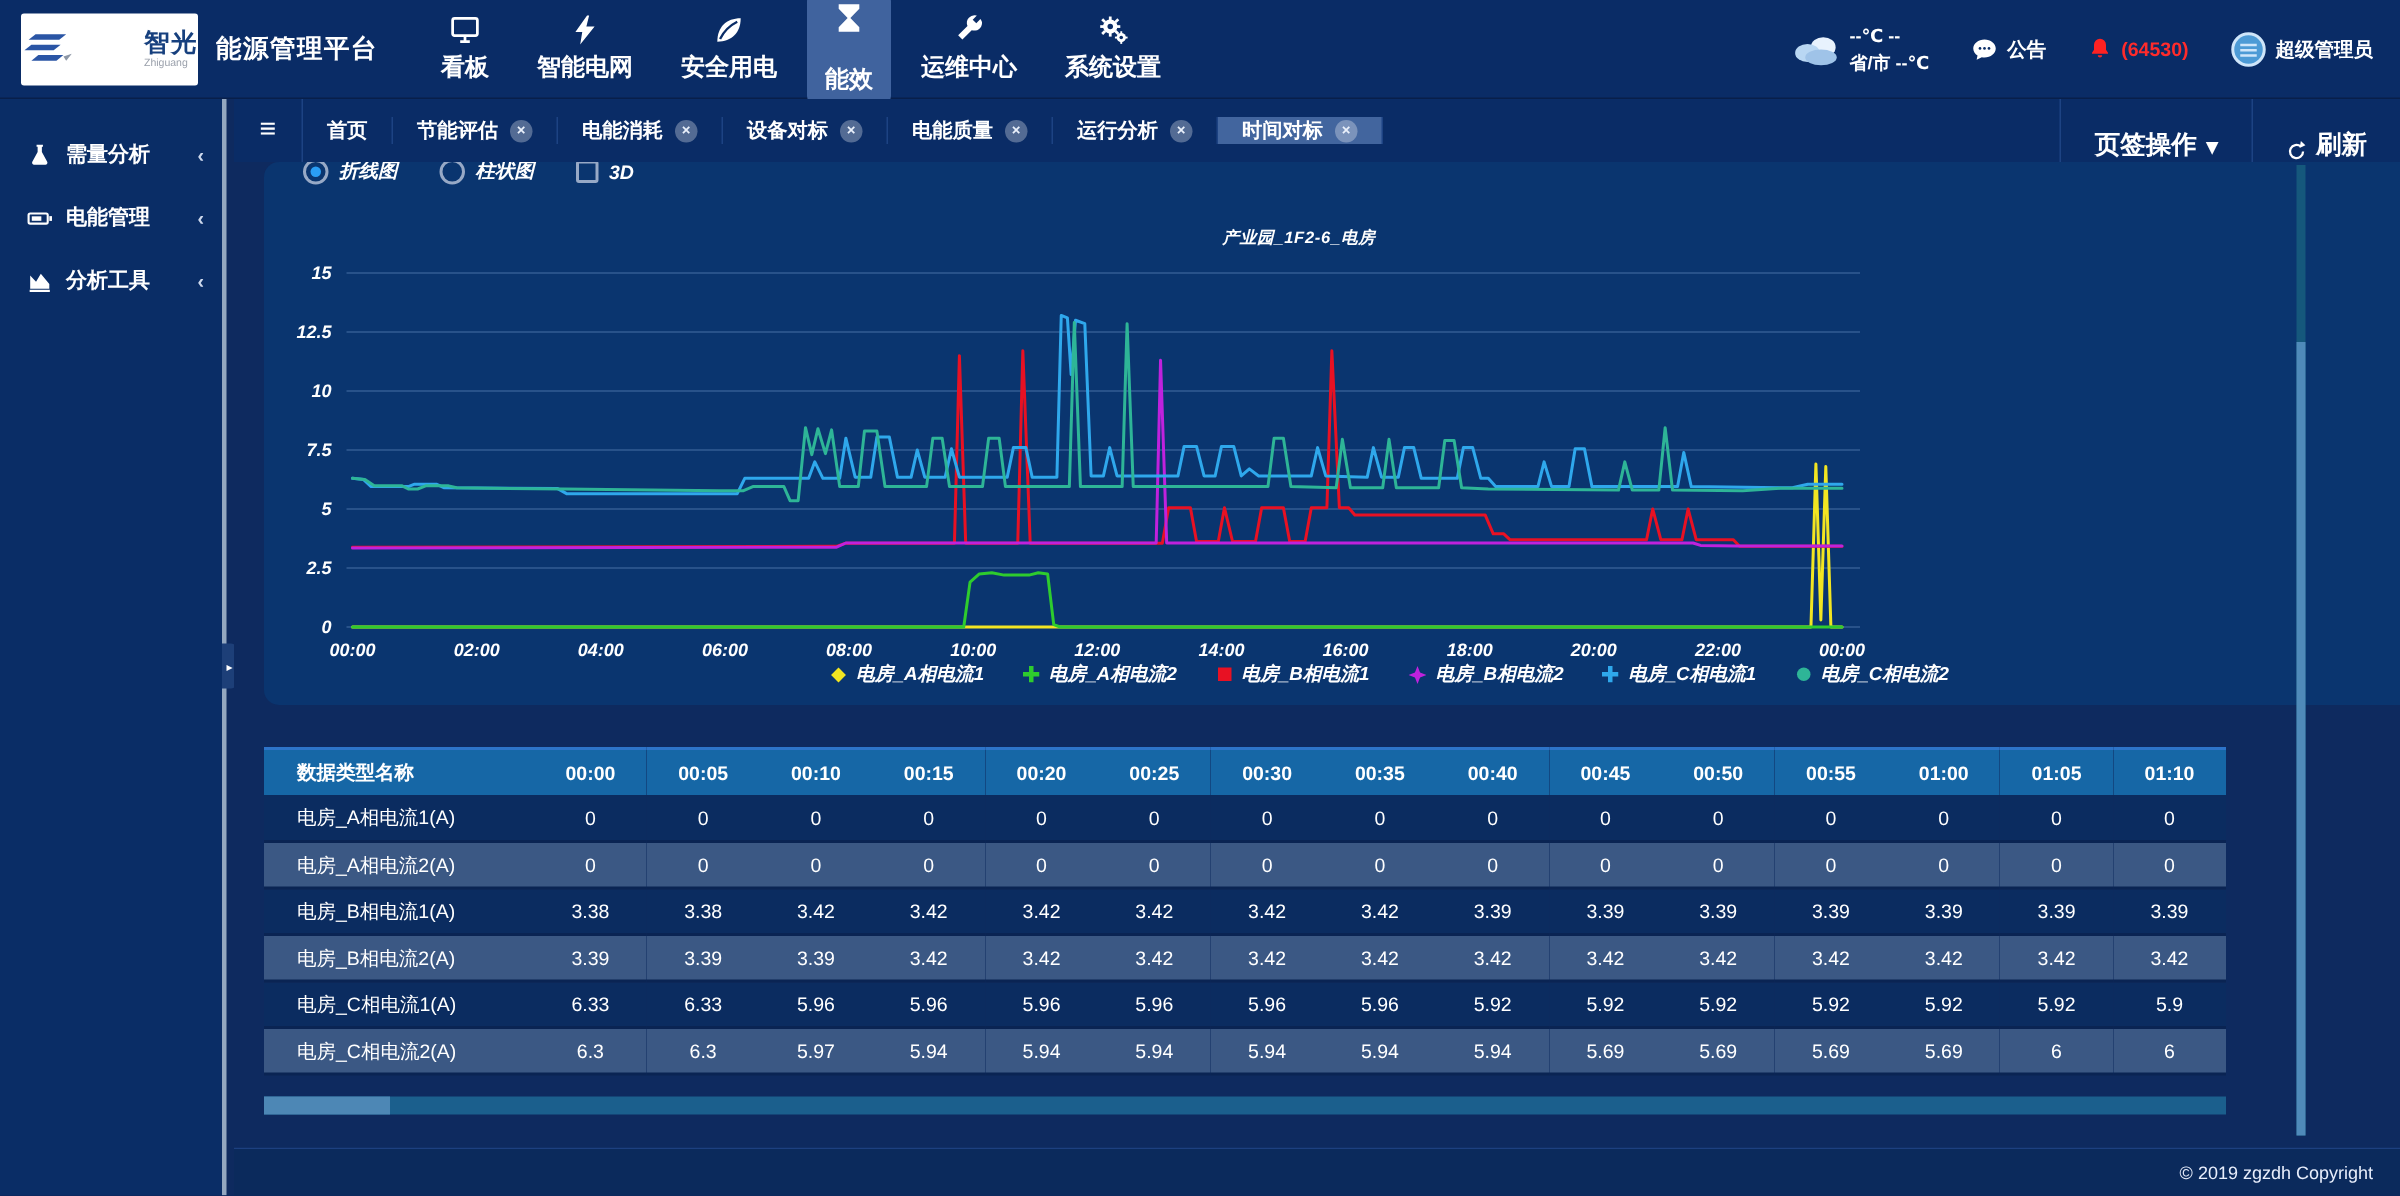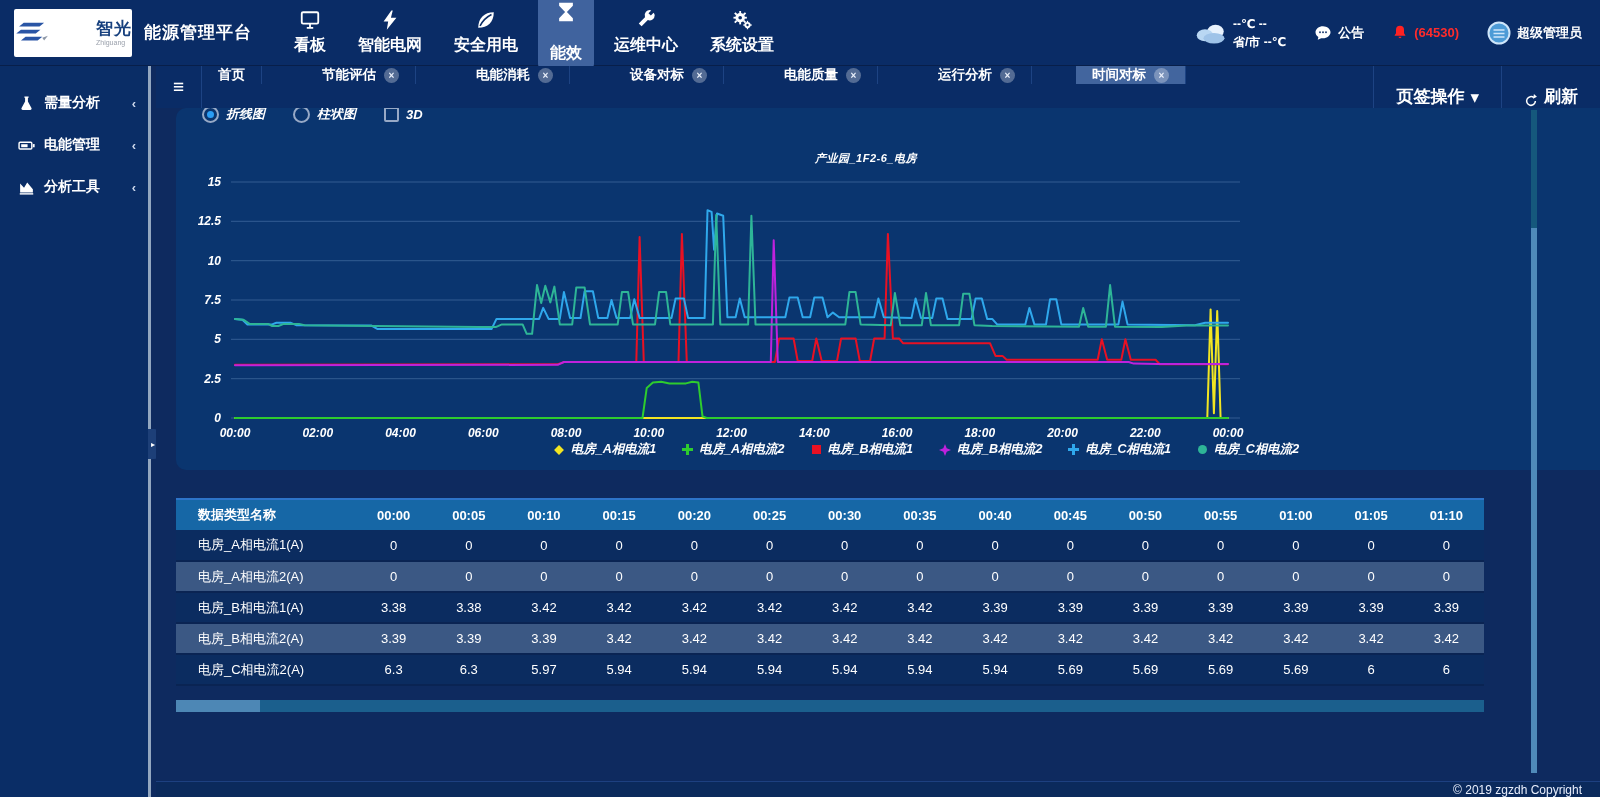--- a/index.html
+++ b/index.html
@@ -32,21 +32,21 @@
   .side-item .chev { margin-left:auto; font-size:13px; color:#cdd8ec; }
   .side-svg { width:17px; height:17px; display:block; flex-shrink:0; }
   .divider { width:8px; background:#0e2a5f; border-left:3px solid #93a7c0; position:relative; flex-shrink:0; }
   .collapse-handle { position:absolute; left:-3px; top:363px; width:10px; height:30px; background:#1d3f78; border-radius:0 4px 4px 0; display:flex; align-items:center; justify-content:center; font-size:8px; color:#fff; cursor:pointer; }
 
   .main { flex:1; display:flex; flex-direction:column; min-width:0; }
 
   
   .tabbar { height:42px; background:#0a2c66; display:flex; align-items:stretch; flex-shrink:0; }
   .burger { width:46px; display:flex; align-items:center; justify-content:center; font-size:19px; border-right:1px solid #1d4383; cursor:pointer; }
-  #tabs { display:flex; align-items:flex-start;gap:44px; }
+  #tabs { display:flex; align-items:center; }
   .tab { display:flex; align-items:center; gap:8px; padding:0 16px; font-size:13.5px; font-weight:bold; border-right:1px solid #1d4383; cursor:pointer; white-space:nowrap; }
   .tab.active { background:#42659e; }
   .tab-close { width:15px; height:15px; border-radius:50%; background:rgba(255,255,255,.30); color:#eaf0fb; font-size:10px; line-height:15px; text-align:center; display:inline-block; }
   .tab-actions { margin-left:auto; display:flex; align-items:stretch; }
   .tab-act { display:flex; align-items:flex-end; gap:6px; padding:0 22px; font-size:17px; font-weight:bold; border-left:1px solid #1d4383; cursor:pointer; white-space:nowrap; }
 
   
   .content { flex:1; position:relative; background:#0e2a5f; min-height:0; }
   .chart-panel { margin-left:20px; width:1500px; height:362px; background:#0a356f; border-radius:10px; overflow:hidden;font-style:italic; }
   .radio-row { display:flex; align-items:center; gap:28px; padding-left:26px; margin-top:-7px; height:26px; }
@@ -69,21 +69,21 @@
   tbody tr { border-bottom:2px solid #0a2453; }
   tbody tr:nth-child(odd)  { background:#0b2c60; }
   tbody tr:nth-child(even) { background:#3b5884; }
 
   .hscroll { margin:14px 0 0 20px; width:1308px; height:12px; background:#1b5f8d; position:relative; }
   .hthumb { position:absolute; left:0; top:0; width:84px; height:12px; background:#4d87b5; cursor:pointer; }
   .vscroll { position:absolute; right:63px; top:2px; bottom:8px; width:6px; background:#15587c; }
   .vthumb { position:absolute; left:0; top:118px; bottom:0; width:6px; background:#4f8ab9; cursor:pointer; }
 
   
-  .footer { height:16px; background:#0b2a5c; border-top:1px solid #1d4080; flex-shrink:0; display:flex; align-items:center; justify-content:flex-end; padding-right:18px; font-size:12px; color:#e8eefc; }
+  .footer { height:32px; background:#0b2a5c; border-top:1px solid #1d4080; flex-shrink:0; display:flex; align-items:center; justify-content:flex-end; padding-right:18px; font-size:12px; color:#e8eefc; }
 </style>
 </head>
 <body>
 
 <div class="app">
 
   <header class="navbar">
     <div class="logo-box">
       <svg width="38" height="26" viewBox="0 0 40 28">
         <path d="M10 3h22l-5 4H5z" fill="#2a55a5"></path>
@@ -459,20 +459,38 @@
                   <td>3.42</td>
                   <td>3.42</td>
                   <td>3.42</td>
                   <td>3.42</td>
                   <td>3.42</td>
                   <td>3.42</td>
                   <td>3.42</td>
                   <td>3.42</td>
                 </tr>
                 <tr>
+                  <td class="label-col">电房_C相电流1(A)</td>
+                  <td>6.33</td>
+                  <td>6.33</td>
+                  <td>5.96</td>
+                  <td>5.96</td>
+                  <td>5.96</td>
+                  <td>5.96</td>
+                  <td>5.96</td>
+                  <td>5.96</td>
+                  <td>5.92</td>
+                  <td>5.92</td>
+                  <td>5.92</td>
+                  <td>5.92</td>
+                  <td>5.92</td>
+                  <td>5.92</td>
+                  <td>5.9</td>
+                </tr>
+                <tr>
                   <td class="label-col">电房_C相电流2(A)</td>
                   <td>6.3</td>
                   <td>6.3</td>
                   <td>5.97</td>
                   <td>5.94</td>
                   <td>5.94</td>
                   <td>5.94</td>
                   <td>5.94</td>
                   <td>5.94</td>
                   <td>5.94</td>

